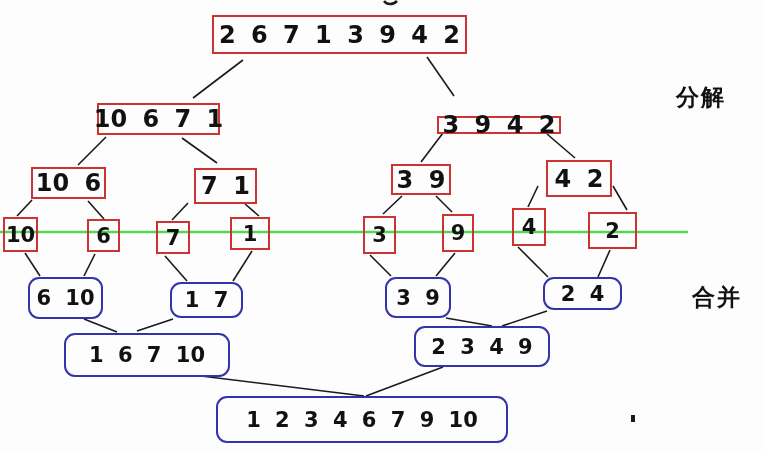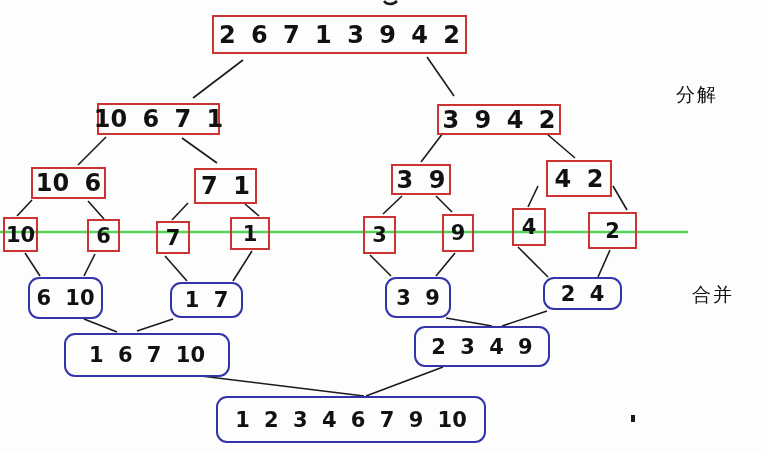--- a/index.html
+++ b/index.html
@@ -23,21 +23,21 @@
     align-items:center; justify-content:center;
     font-weight:bold; color:var(--text);
     word-spacing:7px; white-space:pre;
     background:transparent; box-sizing:border-box;
   }
   .rbox{ border:2px solid var(--red); }
   .bbox{ border:2px solid var(--blue); border-radius:11px; }
   .fs24{ font-size:24px; }
   .fs26{ font-size:21px; }
   .cjk{
-    position:absolute; z-index:1; font-size:19px; font-weight:normal;
+    position:absolute; z-index:1; font-size:23px; font-weight:bold;
     color:var(--text); letter-spacing:2px;
   }
 </style>
 </head>
 <body>
 
 <div id="stage">
 
   <svg id="wires" viewBox="0 0 762 452" xmlns="http://www.w3.org/2000/svg">
 
@@ -76,21 +76,21 @@
     </g>
 
     <path d="M384,1 c3,4 9,4 13,0" stroke="var(--line)" stroke-width="2.5" fill="none"></path>
 
     <rect x="631" y="415" width="4" height="7" fill="var(--line)"></rect>
   </svg>
 
   <div class="node rbox fs24" style="left:212px;top:15px;width:255px;height:39px;">2 6 7 1 3 9 4 2</div>
 
   <div class="node rbox fs24" style="left:97px;top:103px;width:123px;height:32px;">10 6 7 1</div>
-  <div class="node rbox fs24" style="left:437px;top:104px;width:124px;height:31px;">3 9 4 2</div>
+  <div class="node rbox fs24" style="left:437px;top:116px;width:124px;height:18px;">3 9 4 2</div>
 
   <div class="node rbox fs24" style="left:31px;top:167px;width:75px;height:32px;">10 6</div>
   <div class="node rbox fs24" style="left:194px;top:168px;width:63px;height:36px;text-align:right;">7 1</div>
   <div class="node rbox fs24" style="left:391px;top:164px;width:60px;height:31px;">3 9</div>
   <div class="node rbox fs24" style="left:546px;top:160px;width:66px;height:37px;">4 2</div>
 
   <div class="node rbox fs26" style="left:3px;top:217px;width:35px;height:35px;">10</div>
   <div class="node rbox fs26" style="left:87px;top:219px;width:33px;height:33px;">6</div>
   <div class="node rbox fs26" style="left:156px;top:221px;width:34px;height:33px;">7</div>
   <div class="node rbox fs26" style="left:230px;top:217px;width:40px;height:33px;">1</div>
@@ -100,18 +100,18 @@
   <div class="node rbox fs26" style="left:588px;top:212px;width:49px;height:37px;">2</div>
 
   <div class="node bbox fs26" style="left:28px;top:277px;width:75px;height:42px;">6 10</div>
   <div class="node bbox fs26" style="left:170px;top:282px;width:73px;height:36px;">1 7</div>
   <div class="node bbox fs26" style="left:385px;top:277px;width:66px;height:41px;">3 9</div>
   <div class="node bbox fs26" style="left:543px;top:277px;width:79px;height:33px;">2 4</div>
 
   <div class="node bbox fs26" style="left:64px;top:333px;width:166px;height:44px;">1 6 7 10</div>
   <div class="node bbox fs26" style="left:414px;top:326px;width:136px;height:41px;">2 3 4 9</div>
 
-  <div class="node bbox fs26" style="left:216px;top:396px;width:270px;height:47px;">1 2 3 4 6 7 9 10</div>
+  <div class="node bbox fs26" style="left:216px;top:396px;width:292px;height:47px;">1 2 3 4 6 7 9 10</div>
 
   <div class="cjk" style="left:676px;top:82px;">分解</div>
   <div class="cjk" style="left:692px;top:282px;">合并</div>
 
 </div>
 
 </body></html>

